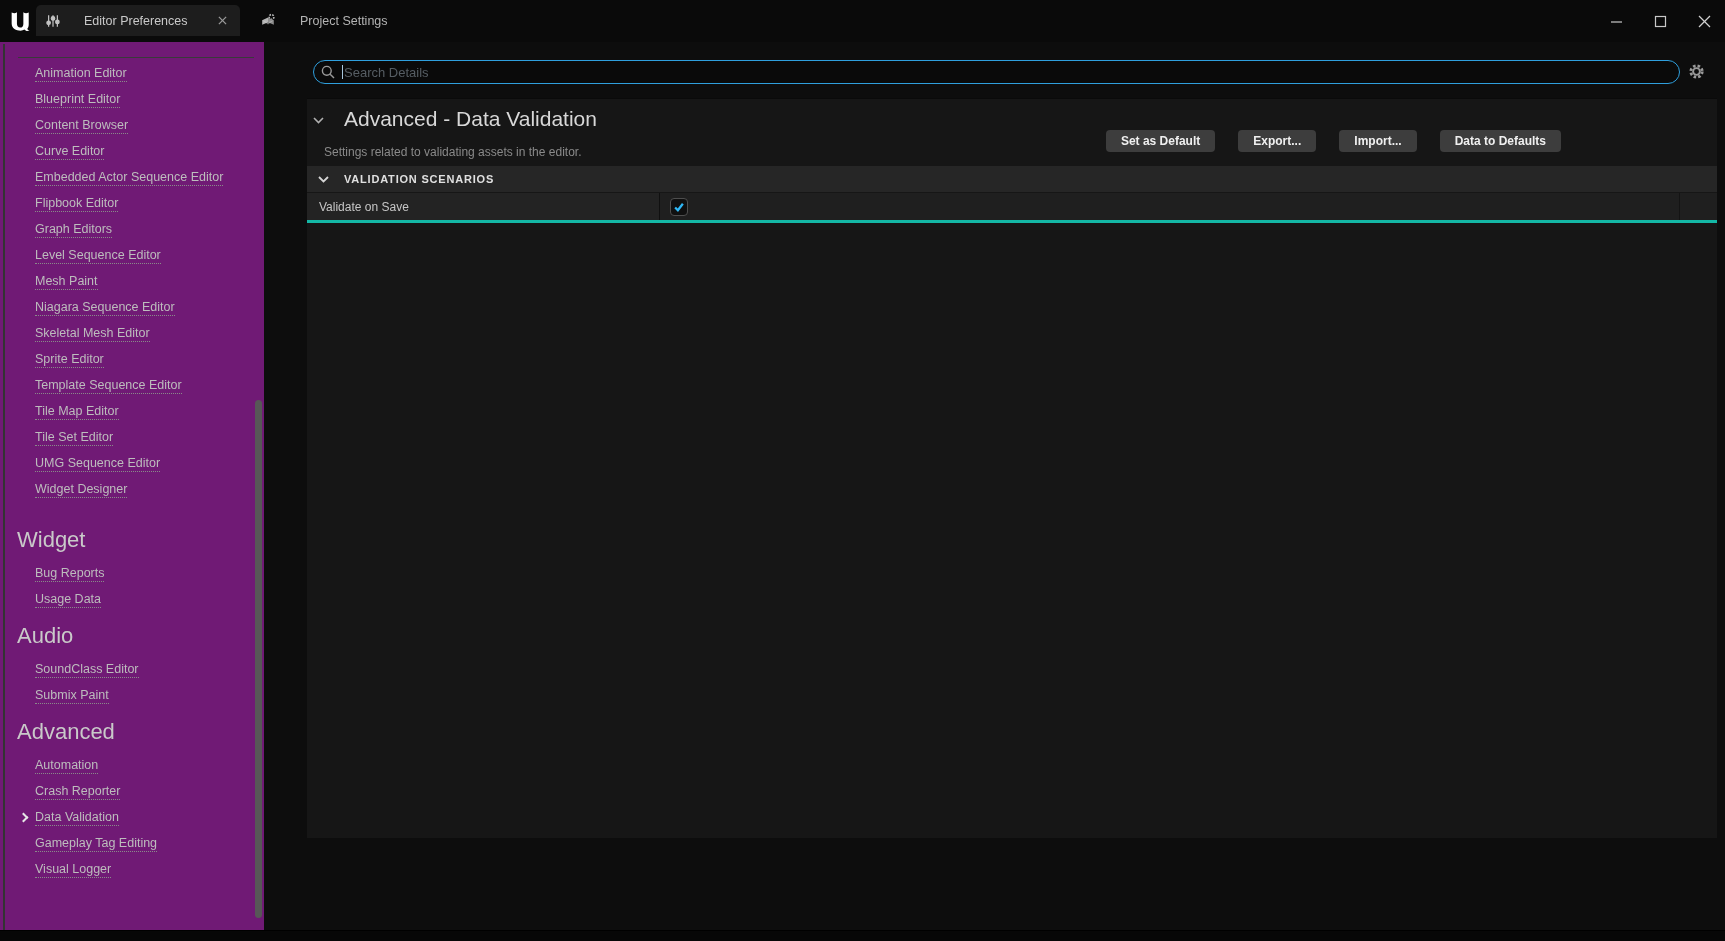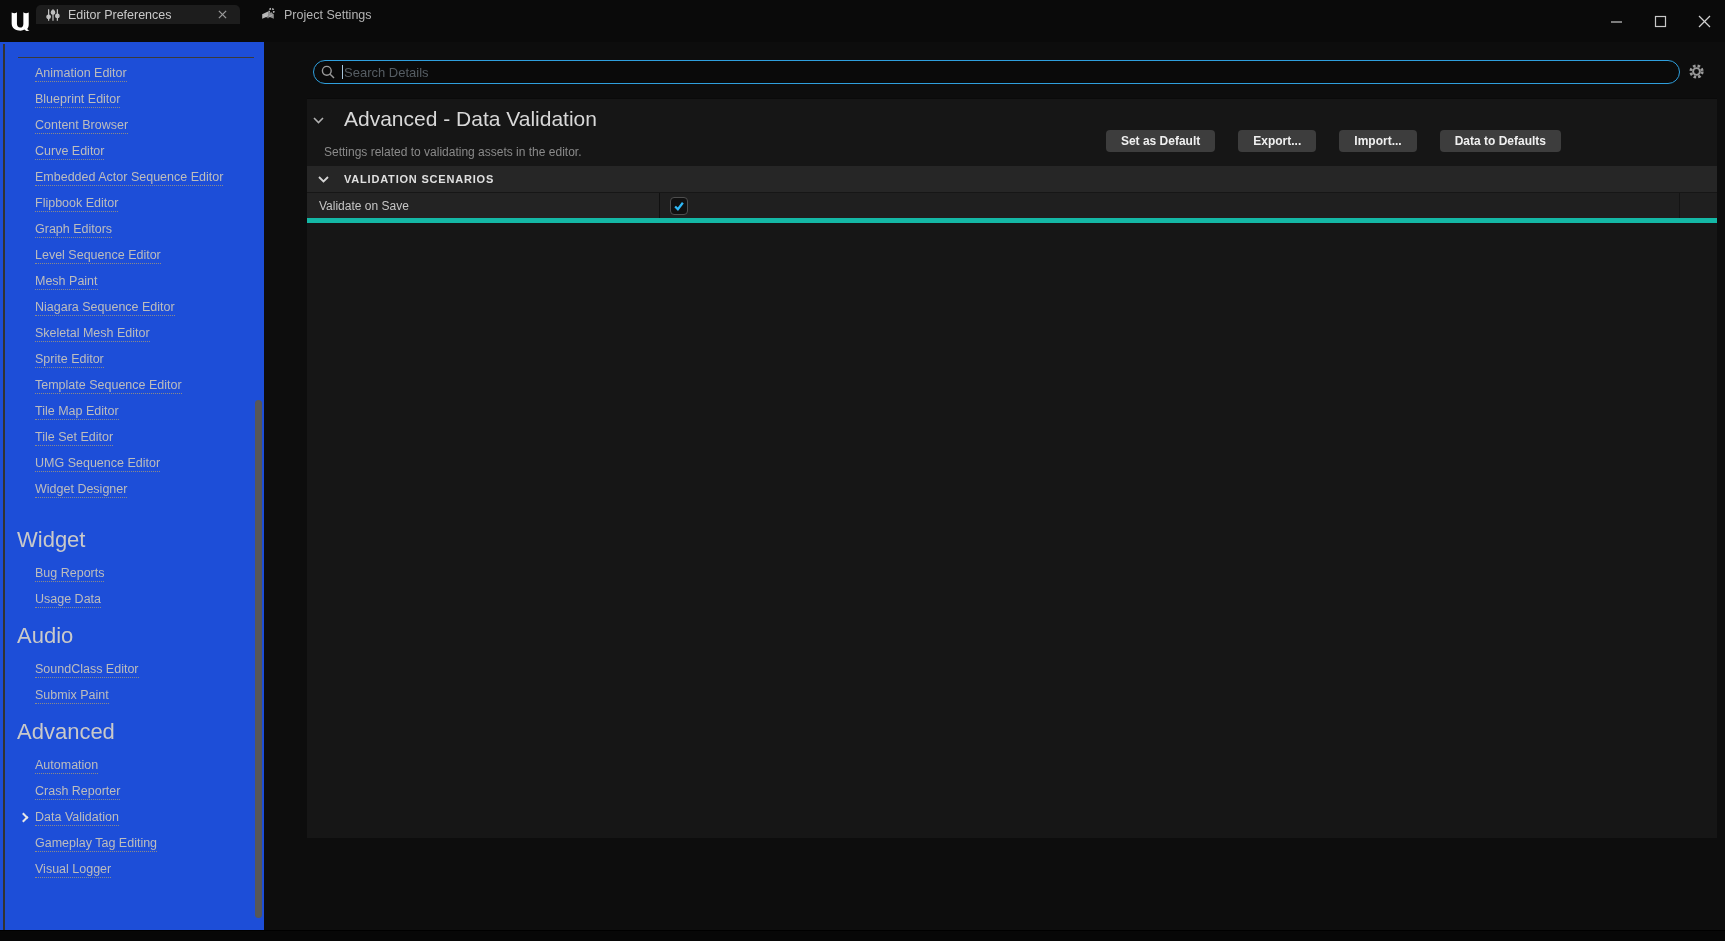--- a/index.html
+++ b/index.html
@@ -6,30 +6,30 @@
   body{
     width:1725px;height:941px;position:relative;overflow:hidden;
     background:#0d0d0d;
     font-family:"Liberation Sans",sans-serif;
     -webkit-font-smoothing:antialiased;
     box-shadow:inset 0 0 0 1px #1f1f1f;
   }
   
   .titlebar{position:absolute;left:0;top:0;width:1725px;height:42px;background:#0a0a0a;}
   .logo{position:absolute;left:8px;top:7px;width:26px;height:28px;}
-  .tab{position:absolute;top:5px;height:19px;display:flex;align-items:center;gap:8px;box-sizing:border-box;}
+  .tab{position:absolute;top:5px;height:31px;display:flex;align-items:center;gap:24px;box-sizing:border-box;}
   .tab.active{left:36px;width:204px;background:#1d1d1d;border-radius:5px 5px 0 0;padding:0 10px;}
   .tab.inactive{left:248px;padding:0 12px;}
   .tab-label{font-size:12.5px;color:#c9c9c9;white-space:nowrap;}
   .tab.inactive .tab-label{color:#b4b4b4;}
   .tab-close{margin-left:auto;width:16px;height:16px;display:flex;align-items:center;justify-content:center;cursor:pointer;}
   .win-controls{position:absolute;right:14px;top:0;height:42px;display:flex;align-items:center;gap:30px;}
   .win-btn{width:14px;height:14px;display:flex;align-items:center;justify-content:center;}
   
-  .sidebar{position:absolute;left:0;top:42px;width:264px;height:888px;background:#1d4ed8;box-sizing:border-box;}
+  .sidebar{position:absolute;left:0;top:42px;width:264px;height:888px;background:#701a75;box-sizing:border-box;}
   .left-edge{position:absolute;left:3px;top:44px;width:2px;height:886px;background:#333;}
   .nav-top-divider{position:absolute;left:18px;top:15px;width:236px;height:1px;background:#3a3a3a;}
   .nav{position:absolute;left:0;top:0;width:264px;padding-top:19px;}
   .nav-header{font-size:22px;line-height:34px;height:34px;color:#c9c9c9;padding-left:17px;margin:6px 0 4px 0;font-weight:400;}
   .nav-header.extra-gap{margin-top:20px;}
   .nav-item{height:26px;display:flex;align-items:center;padding-left:35px;position:relative;cursor:pointer;}
   .nav-link{font-size:12.5px;color:#bdbdbd;border-bottom:1px dotted #8a8a8a;padding-bottom:1px;white-space:nowrap;}
   .nav-arrow{position:absolute;left:20px;top:8px;width:8px;height:8px;}
   .nav-arrow::before{content:"";display:block;width:5px;height:5px;border-right:2px solid #e6e6e6;border-top:2px solid #e6e6e6;transform:rotate(45deg);margin-top:1px;}
   .side-scrollbar{position:absolute;left:255px;top:358px;width:7px;height:518px;background:#575757;border-radius:4px;}
@@ -44,21 +44,21 @@
   .panel{position:absolute;left:307px;top:98px;width:1410px;height:740px;background:#161616;border-top:1px solid #0a0a0a;box-sizing:border-box;}
   .panel-title-row{position:absolute;left:6px;top:6px;display:flex;align-items:center;gap:20px;height:28px;}
   .title-chevron{width:11px;height:7px;margin-top:2px;cursor:pointer;}
   .panel-title{font-size:21px;color:#d8d8d8;font-weight:400;white-space:nowrap;}
   .panel-subtitle{position:absolute;left:17px;top:46px;font-size:12px;color:#8a8a8a;}
   .header-buttons{position:absolute;right:156px;top:31px;display:flex;gap:23px;height:22px;}
   .btn{height:22px;display:flex;align-items:center;background:#3d3d3d;border-radius:4px;padding:0 15px;font-size:12px;font-weight:bold;color:#f0f0f0;cursor:pointer;white-space:nowrap;}
   .section-bar{position:absolute;left:0;top:67px;width:100%;height:26px;background:#262626;display:flex;align-items:center;cursor:pointer;}
   .section-chevron{width:11px;height:7px;margin-left:11px;}
   .section-label{font-size:11px;font-weight:bold;letter-spacing:.8px;color:#e0e0e0;margin-left:15px;}
-  .prop-row{position:absolute;left:0;top:94px;width:100%;height:30px;display:flex;border-bottom:5px solid #14b8a6;box-sizing:border-box;}
+  .prop-row{position:absolute;left:0;top:94px;width:100%;height:30px;display:flex;border-bottom:3px solid #14b8a6;box-sizing:border-box;}
   .prop-name{width:353px;background:#232323;display:flex;align-items:center;padding-left:12px;box-sizing:border-box;border-right:1px solid #101010;}
   .prop-name span{font-size:12px;color:#c6c6c6;}
   .prop-value{flex:1;background:#1f1f1f;display:flex;align-items:center;border-right:1px solid #141414;}
   .prop-tail{width:37px;background:#1f1f1f;}
   .checkbox{width:18px;height:18px;margin-left:10px;background:#101010;border:1px solid #4e4e4e;border-radius:4px;box-sizing:border-box;display:flex;align-items:center;justify-content:center;cursor:pointer;}
   .checkbox svg{display:none;}
   .checkbox.checked svg{display:block;}
   .bottom-strip{position:absolute;left:0;top:930px;width:1725px;height:11px;background:#070707;border-top:1px solid #000;box-sizing:border-box;}
 </style>
 </head>

